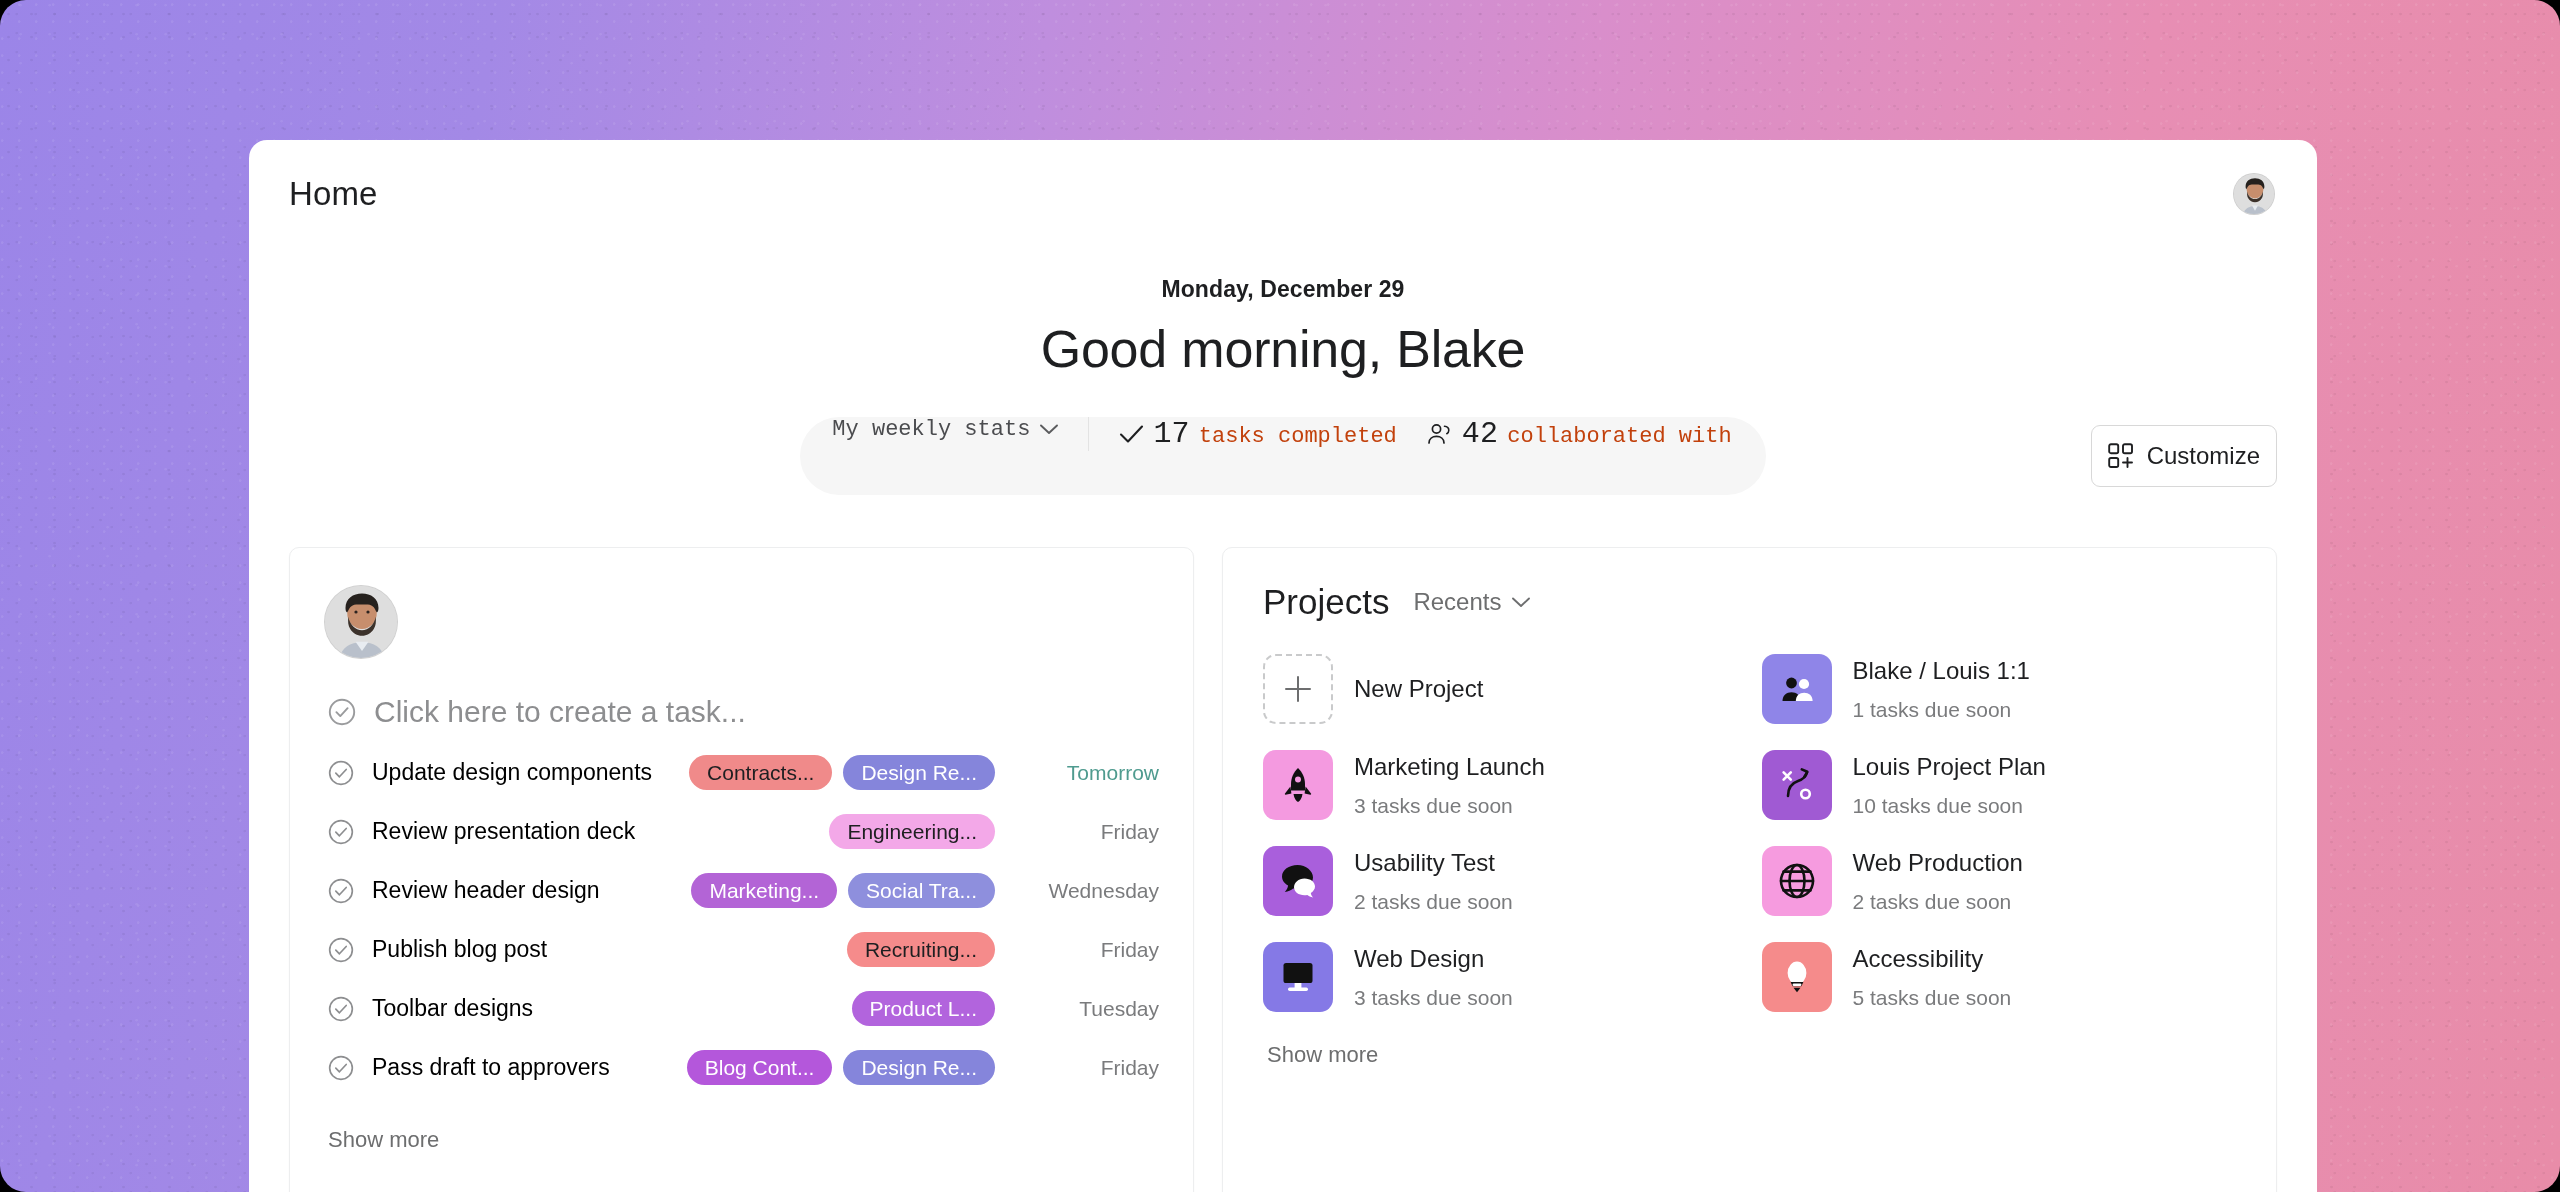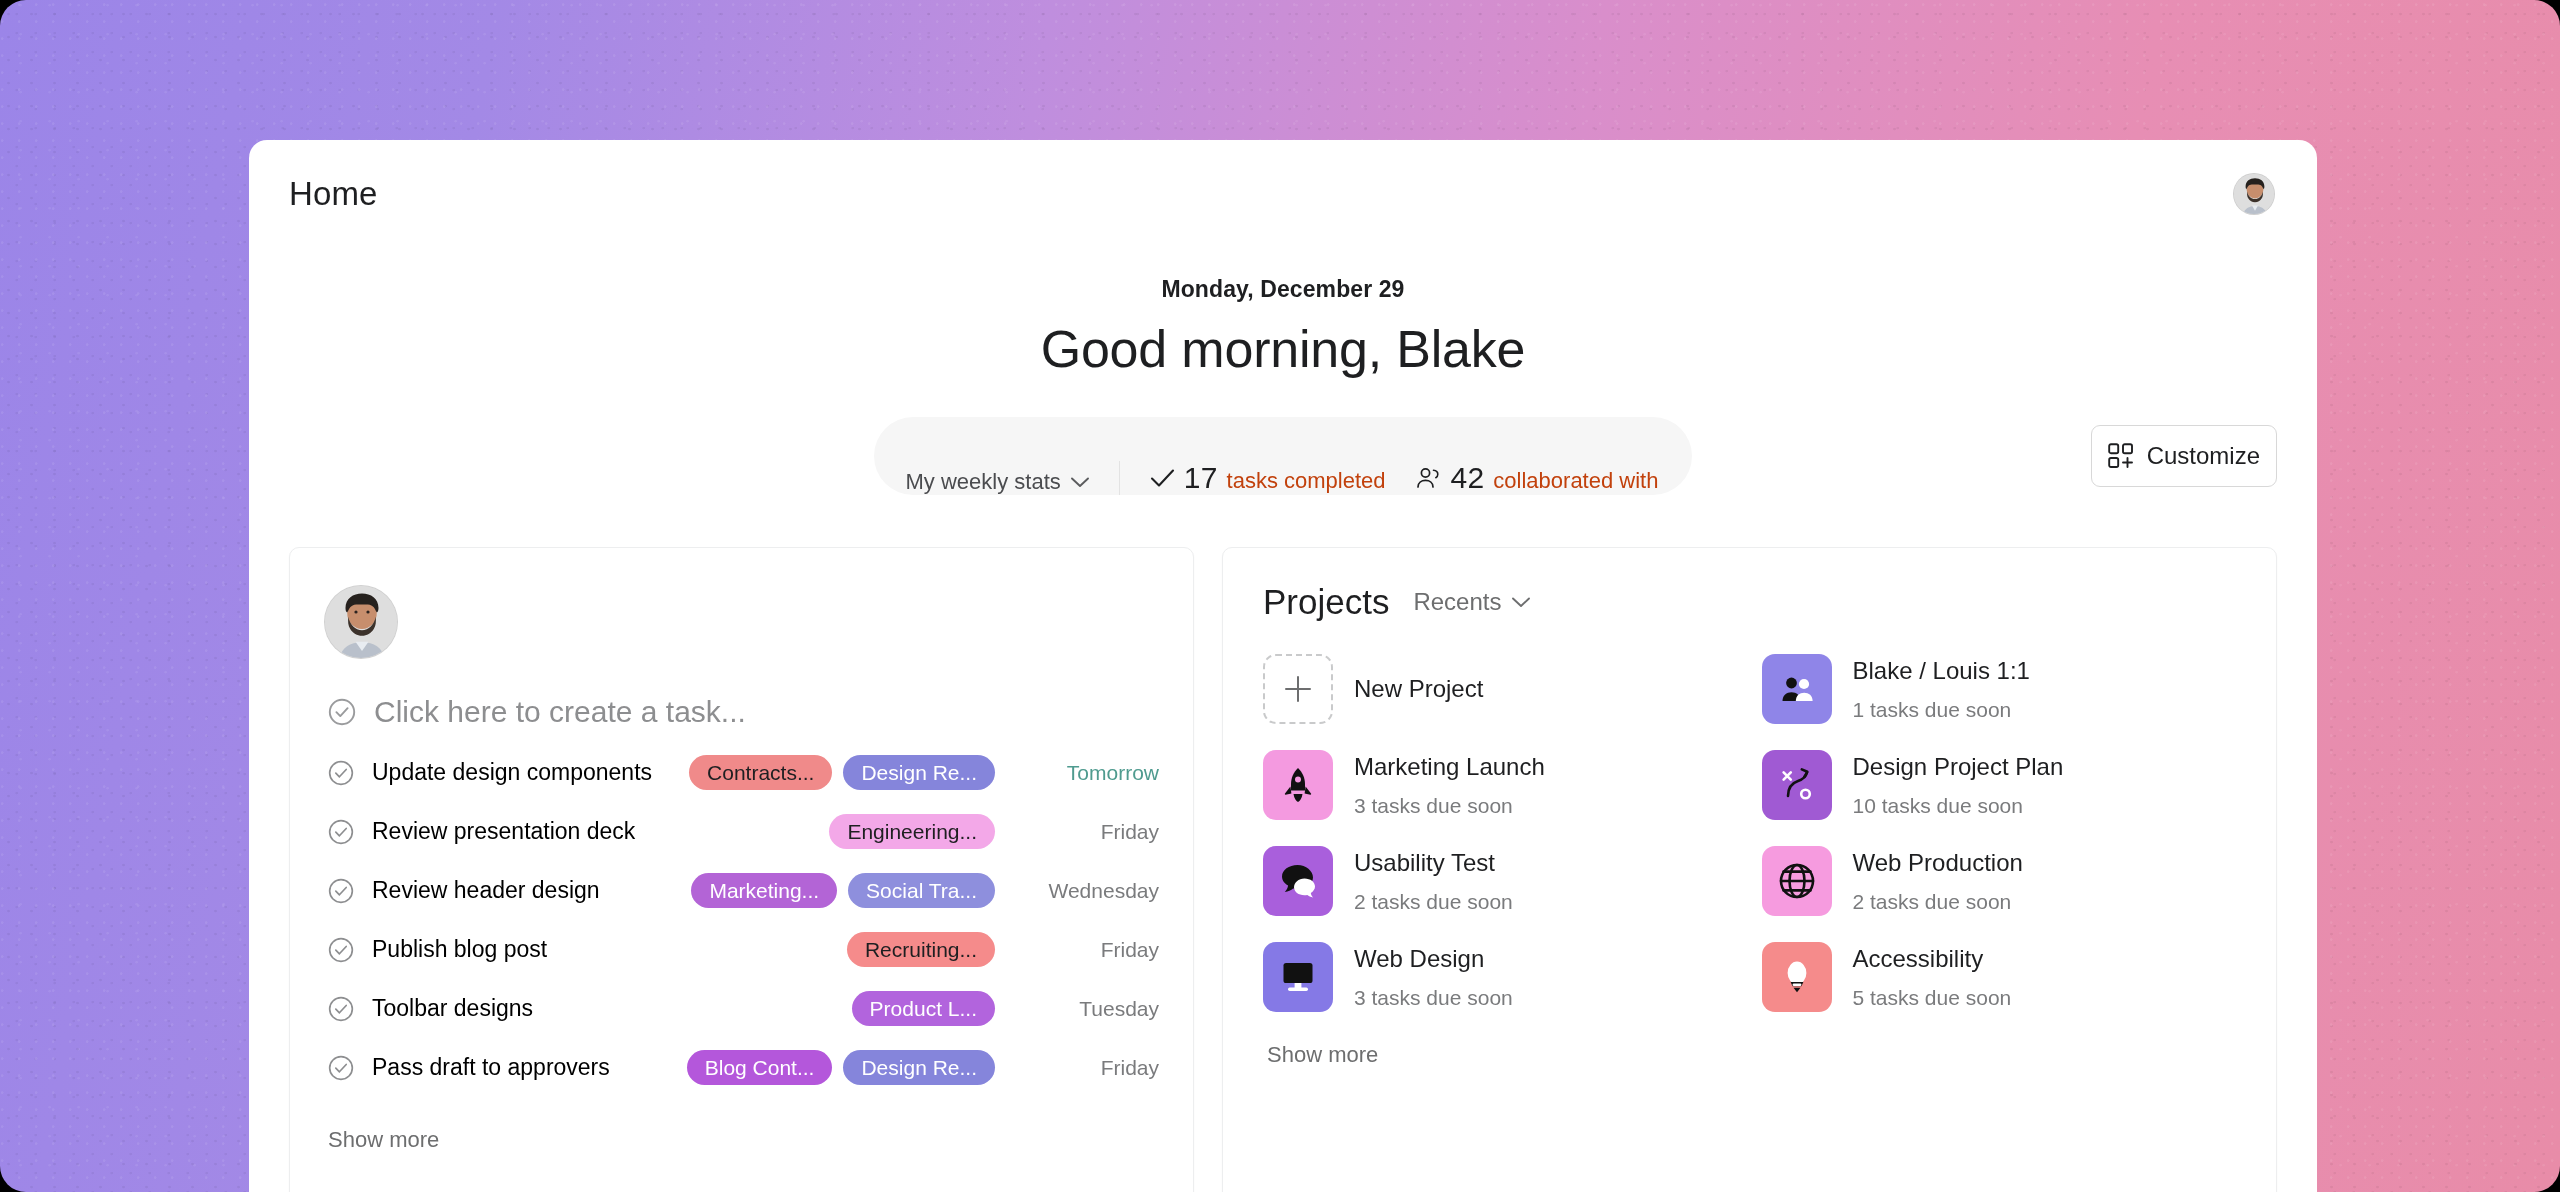--- a/index.html
+++ b/index.html
@@ -65,22 +65,23 @@
   
   .stats-row {
     margin-top: 38px;
     position: relative;
     display: flex; align-items: center; justify-content: center;
   }
   .stats-pill {
     background: #f6f6f6;
     border-radius: 40px;
     height: 78px;
-    display: flex; align-items: flex-end;
+    display: flex; align-items: flex-start;
     padding: 0 34px 0 32px;
+    font-family: Liberation Mono, monospace;
   }
   .stat-select {
     display: flex; align-items: center; gap: 10px;
     font-size: 22px; color: #4b4c4f; padding-right: 30px;
     cursor: pointer;
   }
   .pill-divider {
     width: 1px; height: 34px; background: #e3e3e3; flex: none;
   }
   .stat-item {
@@ -435,21 +436,21 @@
           <div class="proj-item">
             <div class="proj-icon" style="background: rgb(160, 90, 211);">
               <svg width="38" height="38" viewBox="0 0 38 38">
                 <path d="M10 30c0-9 4-13 10-15 5-1.7 8-4.4 9-8.5" stroke="#111" stroke-width="2.6" fill="none" stroke-linecap="round"></path>
                 <path d="M23.8 3.4l5.5 2.4-3 5.2" stroke="#111" stroke-width="2.6" fill="none" stroke-linecap="round" stroke-linejoin="round"></path>
                 <path d="M5.6 6.4l7.2 7.2M12.8 6.4 5.6 13.6" stroke="#fff" stroke-width="2.6" stroke-linecap="round"></path>
                 <circle cx="27.5" cy="28" r="4.3" stroke="#fff" stroke-width="2.6" fill="none"></circle>
               </svg>
             </div>
             <div class="proj-text">
-              <div class="proj-name">Design Project Plan</div>
+              <div class="proj-name">Louis Project Plan</div>
               <div class="proj-sub">10 tasks due soon</div>
             </div>
           </div>
           <div class="proj-item">
             <div class="proj-icon" style="background: rgb(169, 95, 220);">
               <svg width="38" height="38" viewBox="0 0 38 38">
                 <path d="M18.5 3C9.9 3 3 8.1 3 14.4c0 3.7 2.4 7 6.1 9.1-.3 2.5-1.6 4.8-3.3 6.4 3.4-.4 6.3-1.8 8.3-3.5 1.4.3 2.9.4 4.4.4 8.6 0 15.5-5.1 15.5-11.4S27.1 3 18.5 3z" fill="#111"></path>
                 <path d="M25.5 16.5c6 0 10.5 3.6 10.5 8 0 2.6-1.7 4.9-4.2 6.4.2 1.8 1.1 3.4 2.3 4.5-2.4-.3-4.4-1.2-5.8-2.4-.9.2-1.9.3-2.8.3-6 0-10.5-3.6-10.5-8s4.5-8.8 10.5-8.8z" fill="#fff"></path>
               </svg>
             </div>

